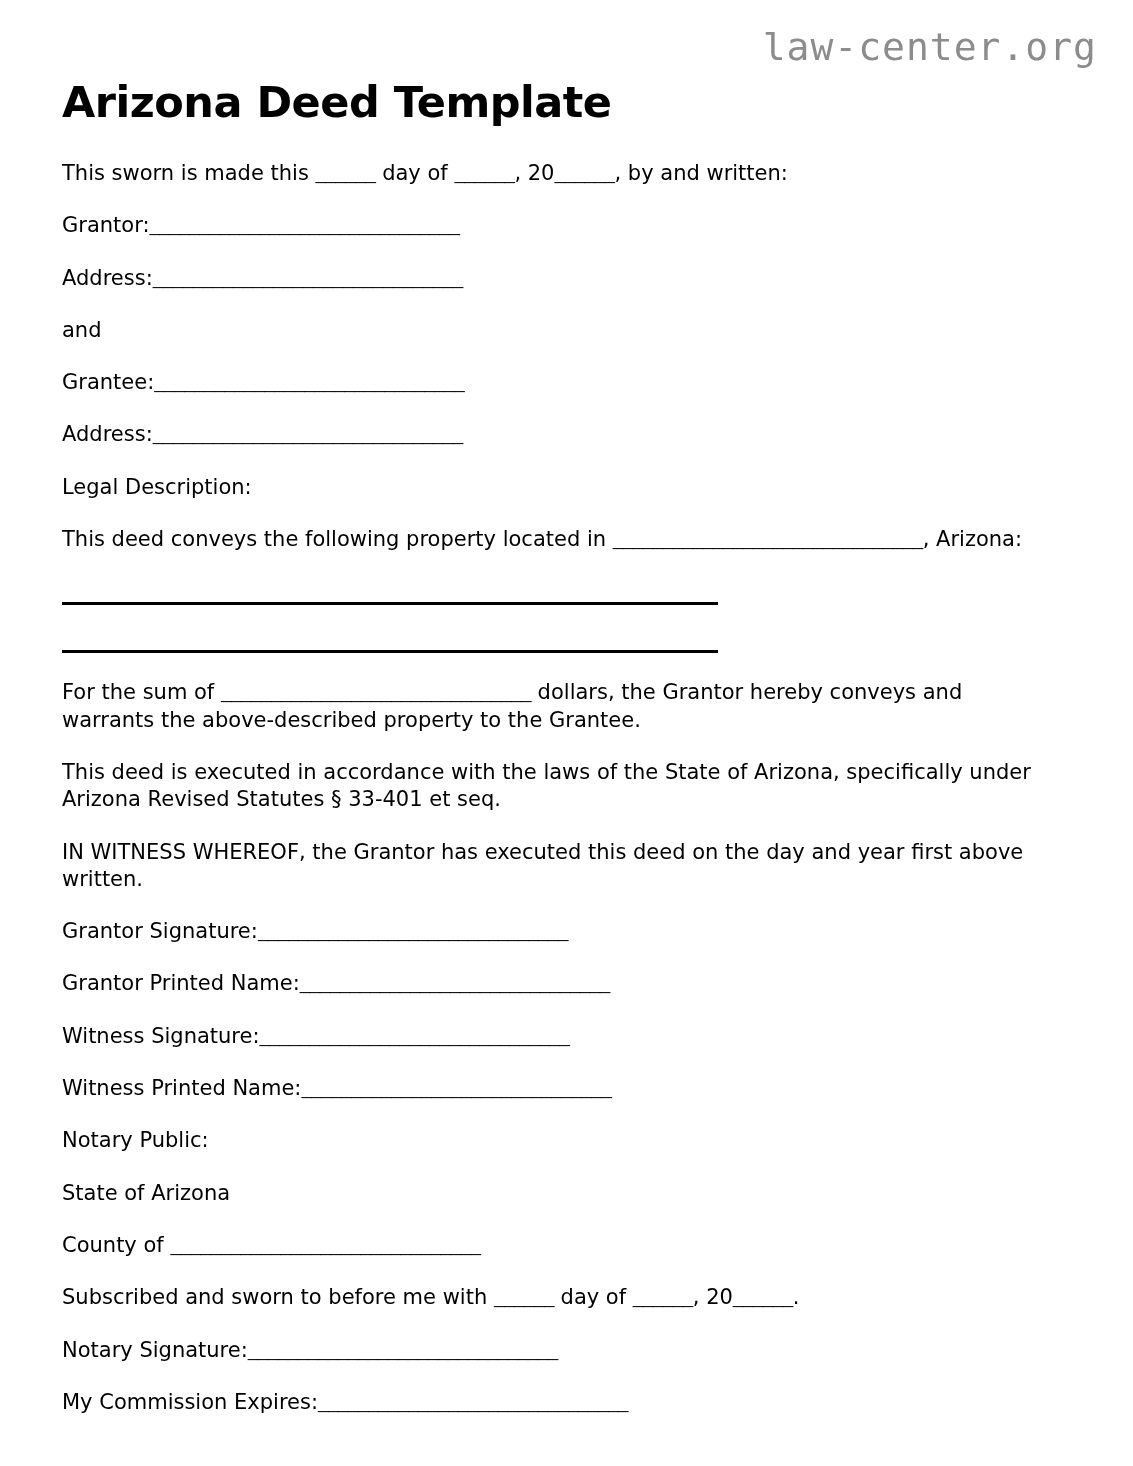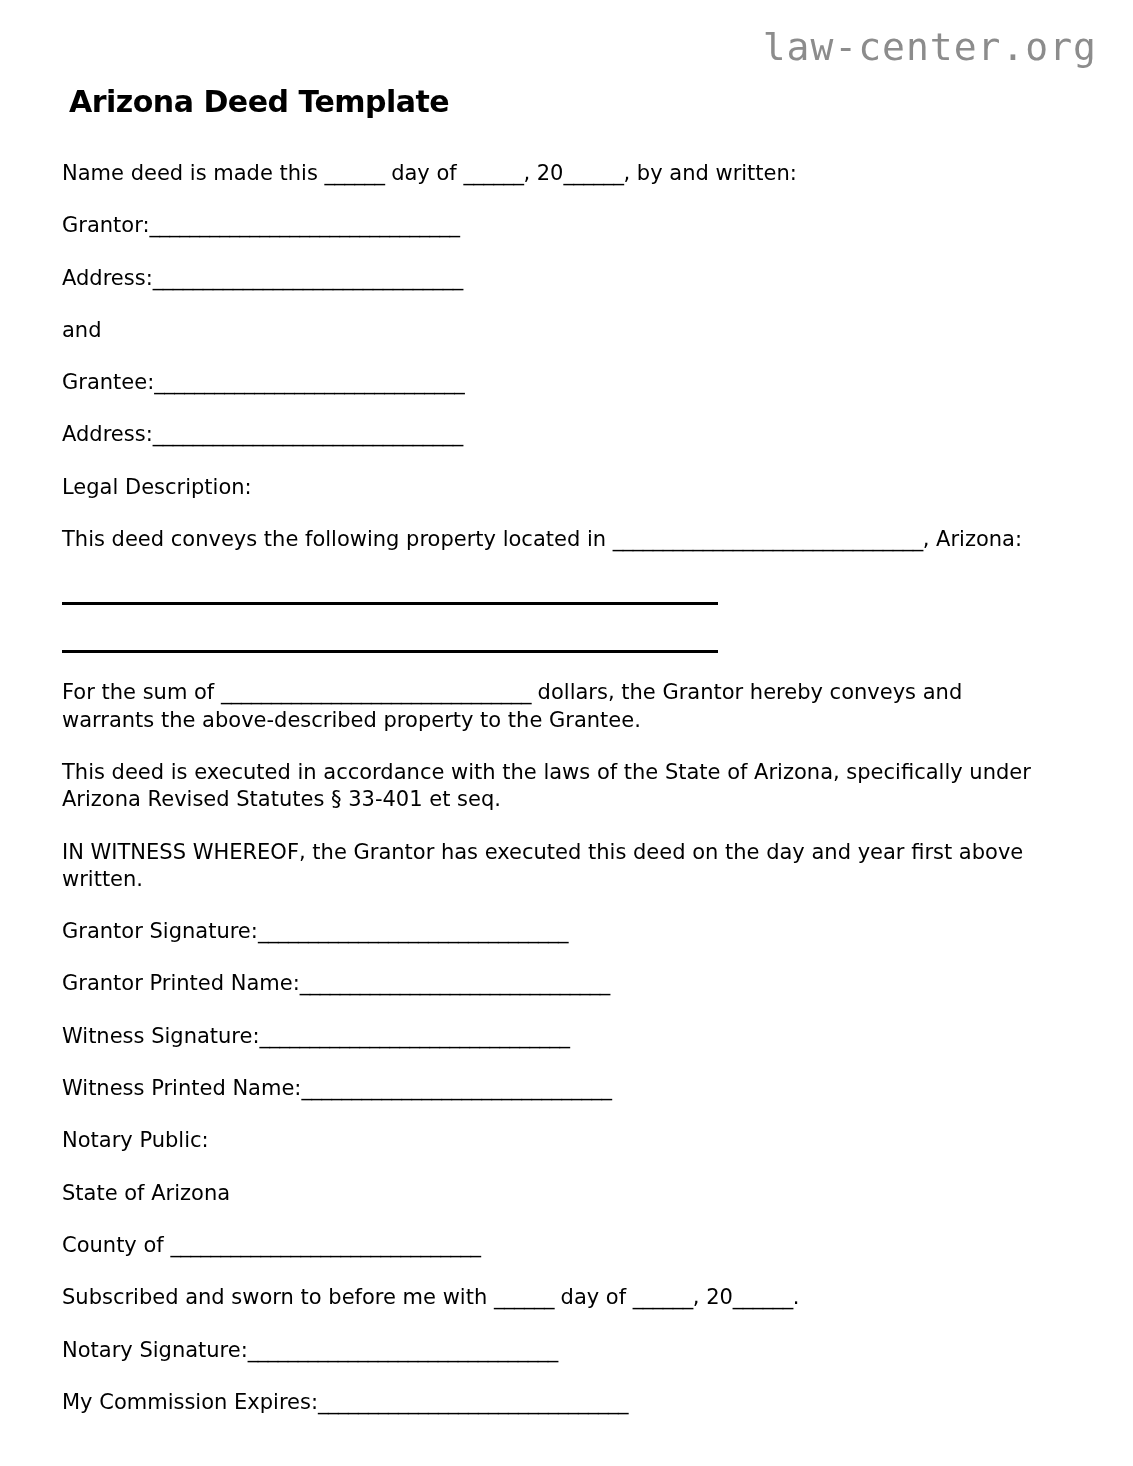--- a/index.html
+++ b/index.html
@@ -31,45 +31,46 @@
     font-size: 38px;
     letter-spacing: 1px;
     color: #8c8c8c;
     white-space: nowrap;
     line-height: 1;
   }
   .doc-title {
     position: absolute;
     left: 62px;
     top: 78px;
-    font-size: 30px;
+    font-size: 43px;
     font-weight: bold;
     letter-spacing: -0.5px;
     line-height: 1.15;
-    margin: 7px;
+    margin: 0;
     white-space: nowrap;
   }
   .body-area {
     position: absolute;
     left: 62px;
     top: 160px;
     width: 990px;
   }
   p.para {
     margin: 0 0 25px 0;
     font-size: 21px;
     line-height: 1.3;
     font-weight: normal;
   }
   .bold {
     font-weight: normal;
   }
   .blank {
     font-weight: normal;
     letter-spacing: -0.5px;
+    font-family: Liberation Serif, serif;
   }
   .field-line {
     display: block;
     height: 0;
     border-bottom: 3px solid #000;
     width: 656px;
     margin: 0;
   }
   .legal-lines {
     margin: 0 0 26px 0;
@@ -83,21 +84,21 @@
 <body>
 
 <div class="page">
 
   <div class="watermark">law-center.org</div>
 
   <h1 class="doc-title">Arizona Deed Template</h1>
 
   <div class="body-area">
 
-    <p class="para"><span>Name deed is made this </span><span class="blank">______</span><span> day of </span><span class="blank">______</span><span>, 20</span><span class="blank">______</span><span>, by and written:</span></p>
+    <p class="para"><span>This sworn is made this </span><span class="blank">______</span><span> day of </span><span class="blank">______</span><span>, 20</span><span class="blank">______</span><span>, by and written:</span></p>
 
     <p class="para"><span class="bold">Grantor:</span><span class="blank">_______________________________</span></p>
 
     <p class="para"><span class="bold">Address:</span><span class="blank">_______________________________</span></p>
 
     <p class="para">and</p>
 
     <p class="para"><span class="bold">Grantee:</span><span class="blank">_______________________________</span></p>
 
     <p class="para"><span class="bold">Address:</span><span class="blank">_______________________________</span></p>

